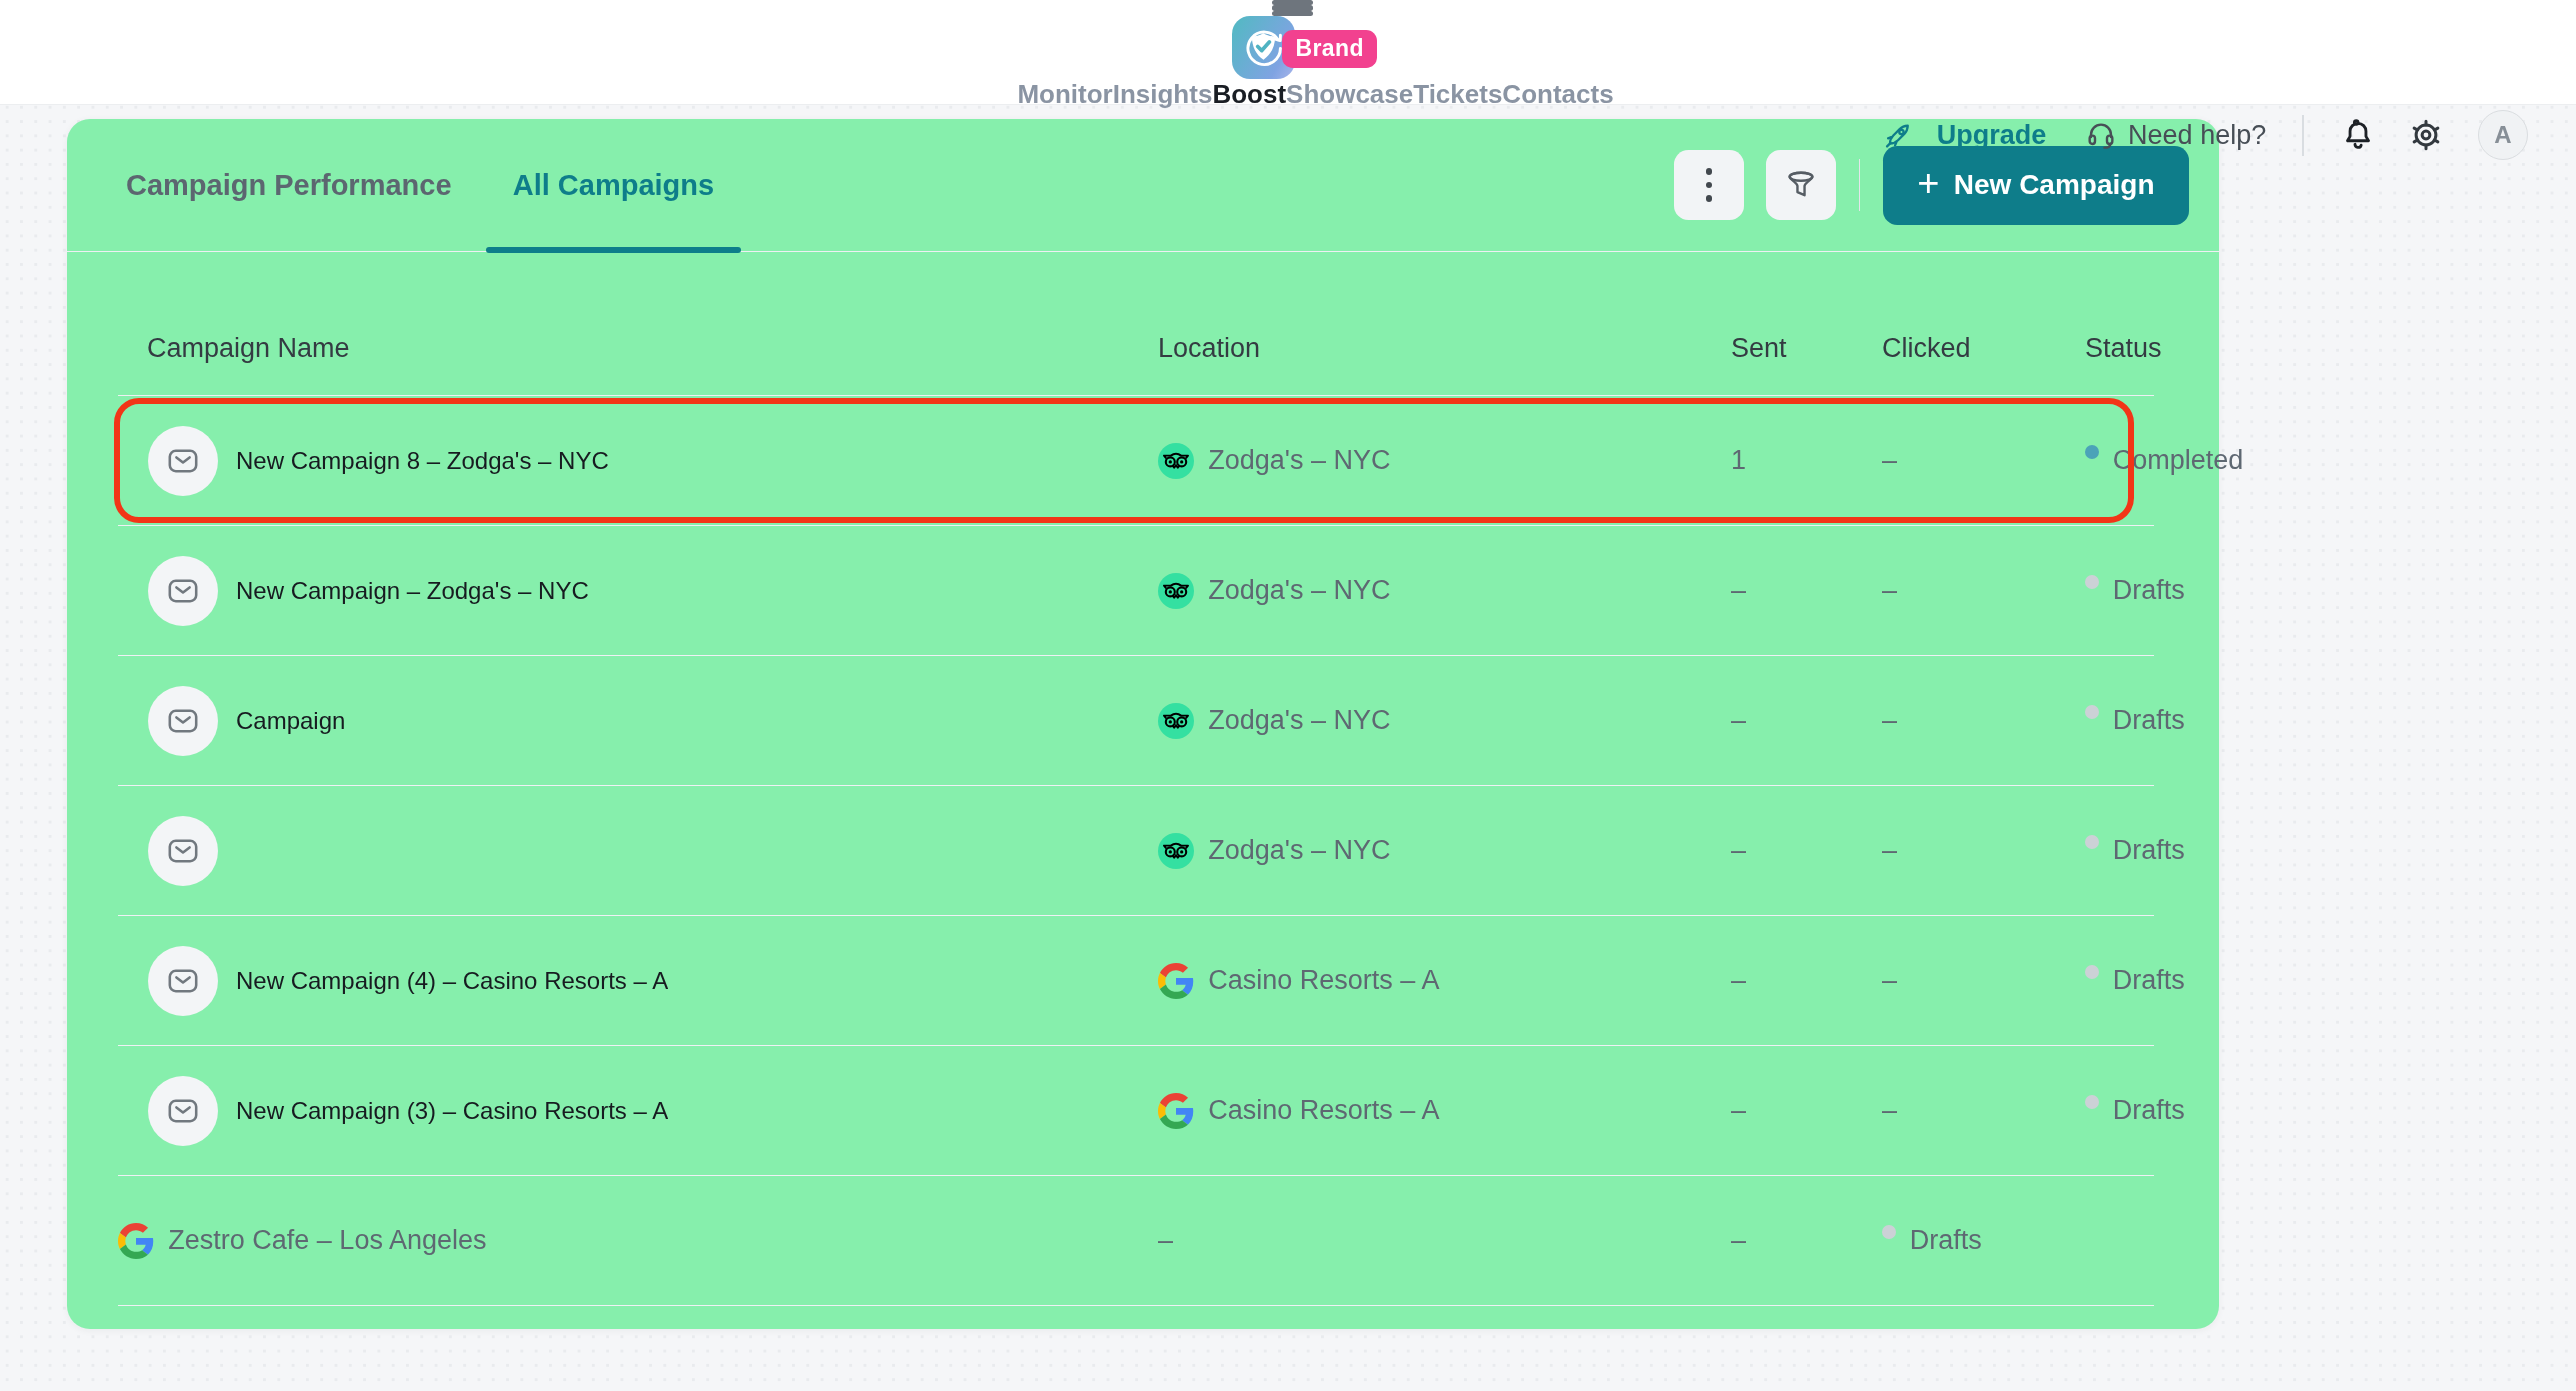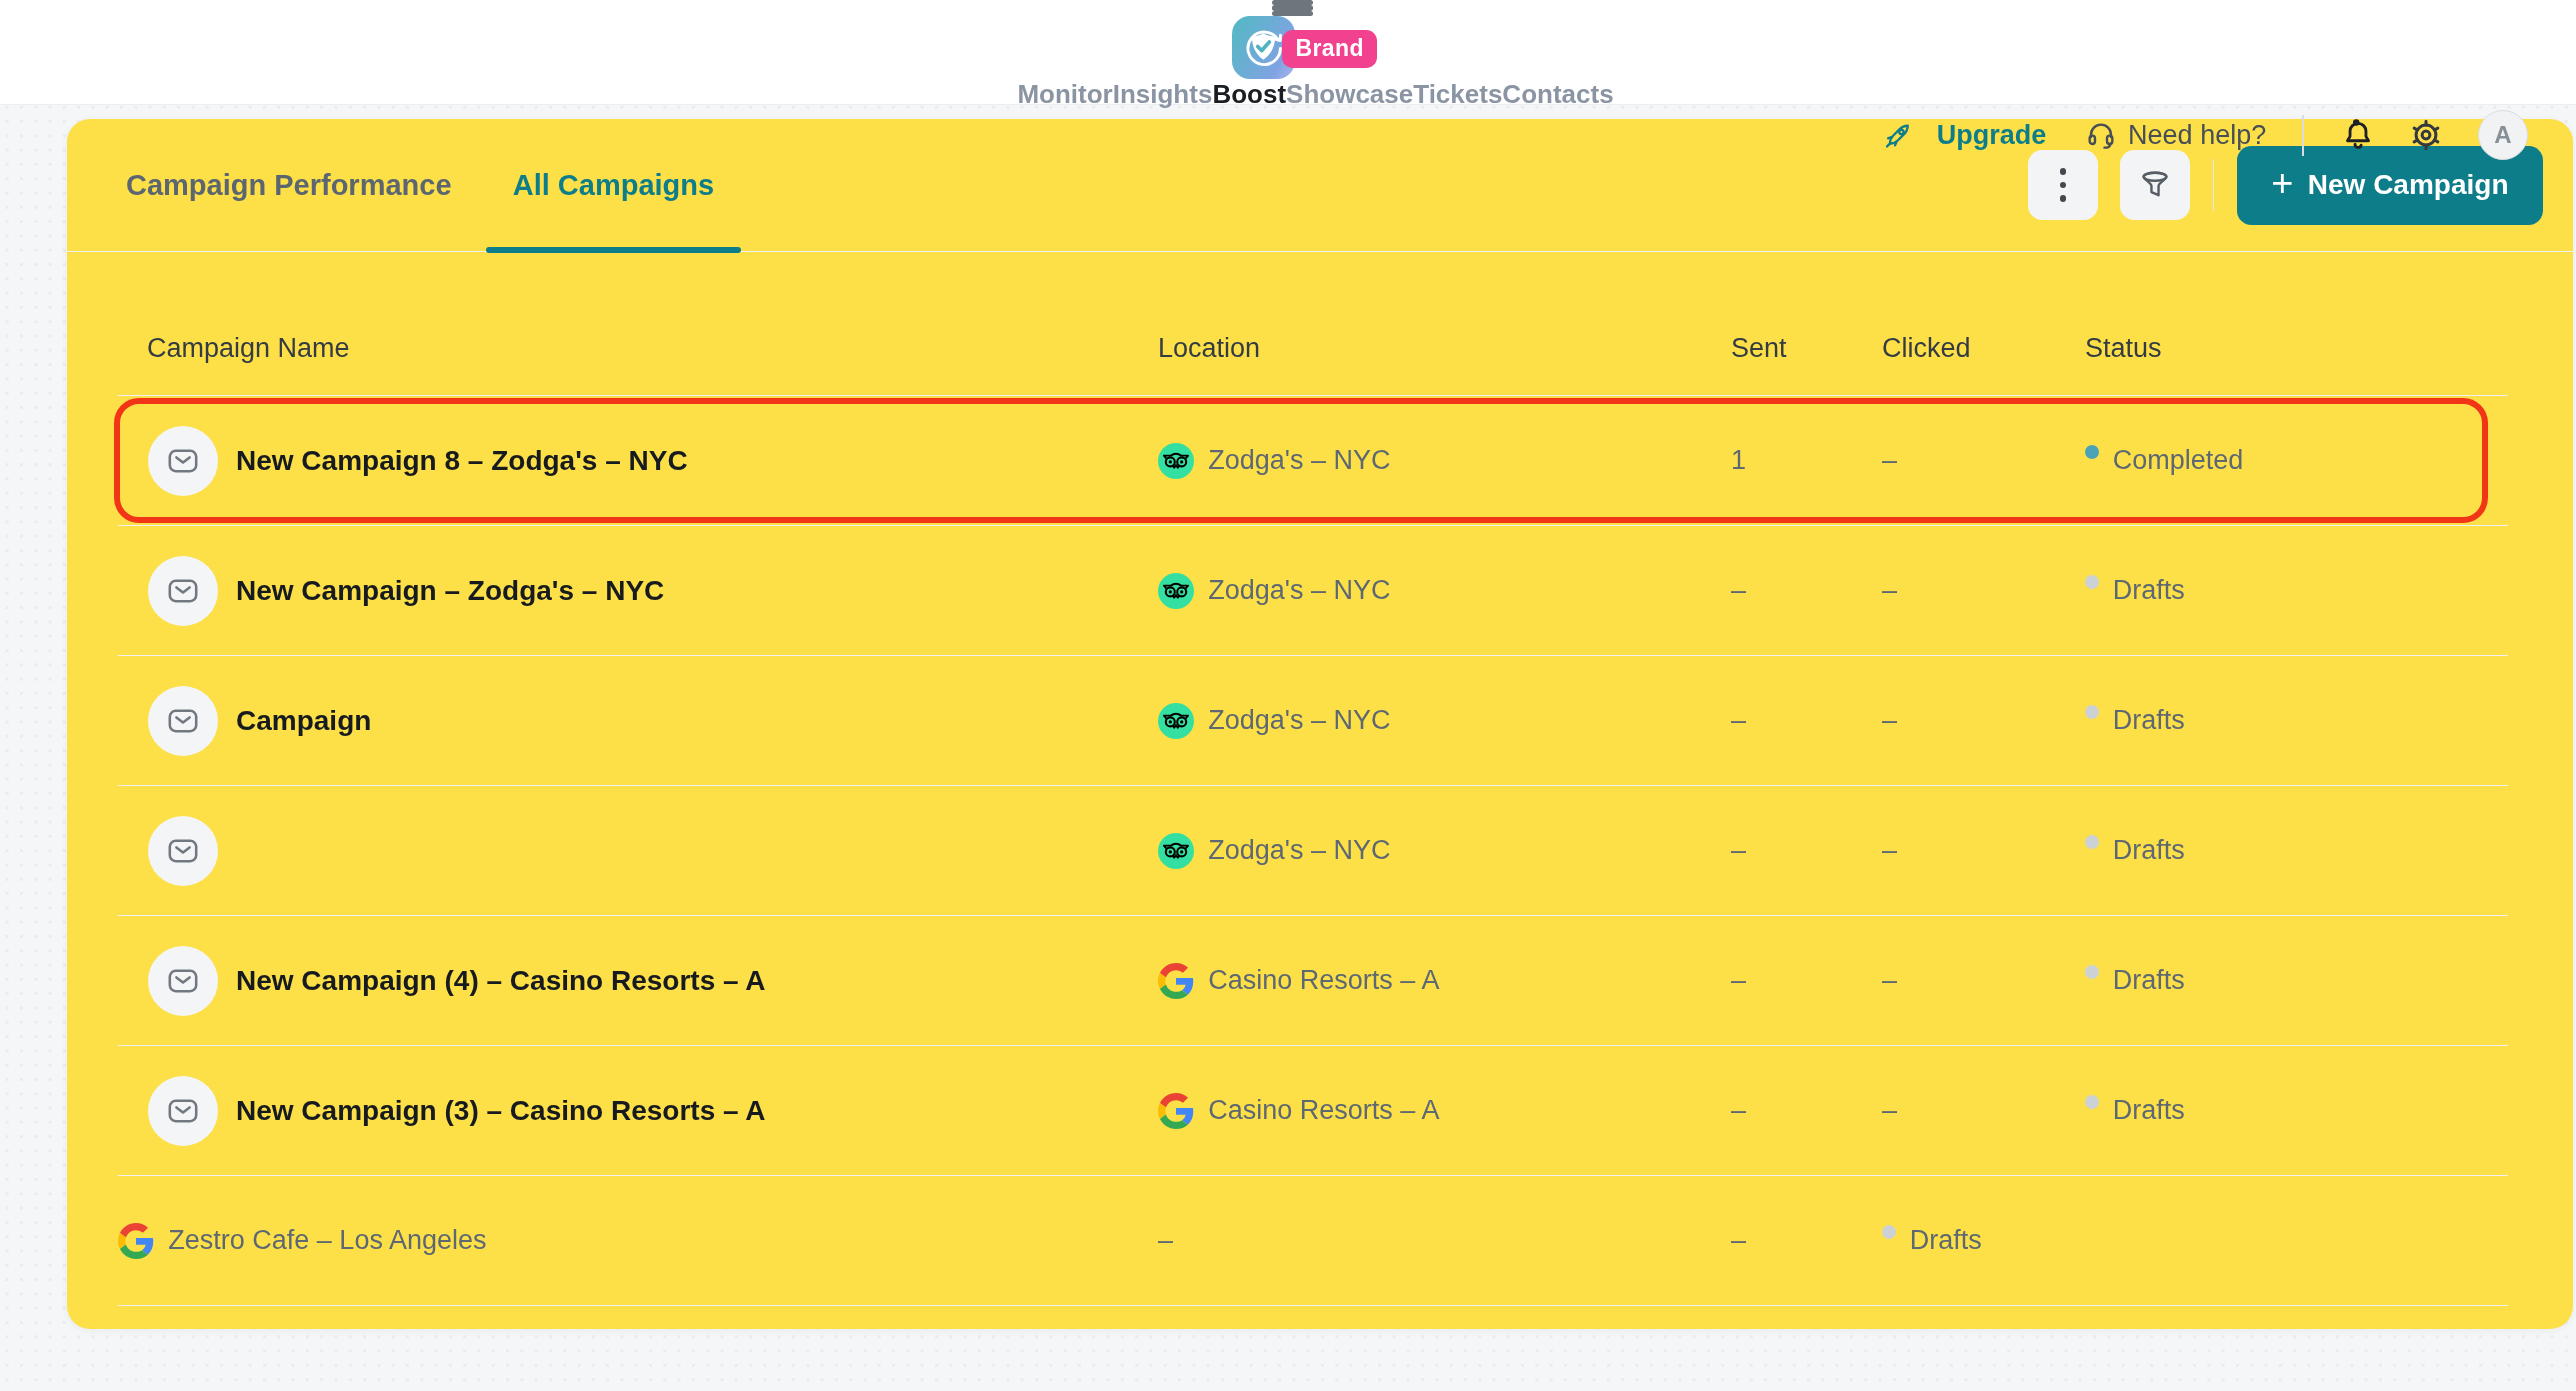--- a/index.html
+++ b/index.html
@@ -43,22 +43,22 @@
   .upgrade { display: flex; align-items: center; gap: 23px; color: #0E7D8A; font-size: 27px; font-weight: 600; cursor: pointer; }
   .need-help { display: flex; align-items: center; gap: 10.8px; color: #474E56; font-size: 27px; margin-left: 39px; cursor: pointer; }
   .v-divider { width: 1.8px; height: 41px; background: #D9DDE1; margin: 0 36px; }
   .icon-btn-plain { display: flex; align-items: center; justify-content: center; cursor: pointer; }
   .gear-btn { margin-left: 32px; }
   .avatar { width: 50px; height: 50px; border-radius: 50%; background: #F0F2F4; border: 1.8px solid #DADDE0;
     display: flex; align-items: center; justify-content: center; color: #878F97; font-size: 24px; font-weight: bold; margin-left: 34px; cursor: pointer; }
 
   
   .card {
-    position: absolute; left: 67px; top: 119px; width: 2506px; height: 1210px;
-    background: #fde047; border-radius: 23px; box-shadow: 0 1.8px 7.2px rgba(20,30,40,.05);
+    position: absolute; left: 67px; top: 119px; width: 2152px; height: 1210px;
+    background: #86efac; border-radius: 23px; box-shadow: 0 1.8px 7.2px rgba(20,30,40,.05);
   }
 
   
   .card-toolbar { height: 133px; display: flex; align-items: center; border-bottom: 1.8px solid #EEF0F3; padding: 0 30.5px 0 32px; position: relative; }
   .tab { position: relative; height: 100%; display: flex; align-items: center; padding: 0 27px; font-size: 29px; font-weight: bold; color: #5C6670; cursor: pointer; }
   .tab + .tab { margin-left: 7.2px; }
   .tab.active { color: #0E7D8A; }
   .tab.active::after { content: ""; position: absolute; left: 0; right: 0; bottom: -1.8px; height: 6.3px; border-radius: 3.6px; background: #0E7D8A; }
 
   .toolbar-right { margin-left: auto; display: flex; align-items: center; }
@@ -77,21 +77,21 @@
   
   .table { margin: 0 65px 0 51px; }
   .thead, .row { display: grid; grid-template-columns: 1040px 573px 151px 203px 1fr; align-items: center; }
   .thead { height: 144px; align-items: end; padding-bottom: 31px; border-bottom: 1.8px solid #EEF0F3; }
   .th { font-size: 27px; font-weight: 500; color: #343B42; }
   .th.name { padding-left: 29px; }
 
   .row { height: 130px; border-bottom: 1.8px solid #EFF1F4; position: relative; cursor: pointer; }
   .cell-name { display: flex; align-items: center; padding-left: 30px; gap: 18px; min-width: 0; }
   .mail-circle { width: 70px; height: 70px; border-radius: 50%; background: #F3F5F7; flex: none; display: flex; align-items: center; justify-content: center; }
-  .row-title { font-size: 28px; font-weight: bold; color: #171B20; white-space: nowrap; overflow: hidden; }
+  .row-title { font-size: 24px; font-weight: normal; color: #171B20; white-space: nowrap; overflow: hidden; }
   .cell-loc { display: flex; align-items: center; gap: 14.3px; font-size: 27px; color: #5E6872; }
   .loc-icon { width: 36px; height: 36px; flex: none; position: relative; }
   .loc-icon svg { position: absolute; inset: 0; display: none; }
   .loc-icon.tripadvisor svg.ta-icon { display: block; }
   .loc-icon.google svg.g-icon { display: block; }
   .cell-num { font-size: 27px; color: #5E6872; }
   .cell-status { display: flex; align-items: flex-start; gap: 13.4px; font-size: 27px; color: #5E6872; }
   .dot { width: 14.3px; height: 14.3px; border-radius: 50%; background: #CCD1D6; flex: none; }
   .dot.completed { background: #4BA3B8; }
   .dot.draft { background: #CCD1D6; }

